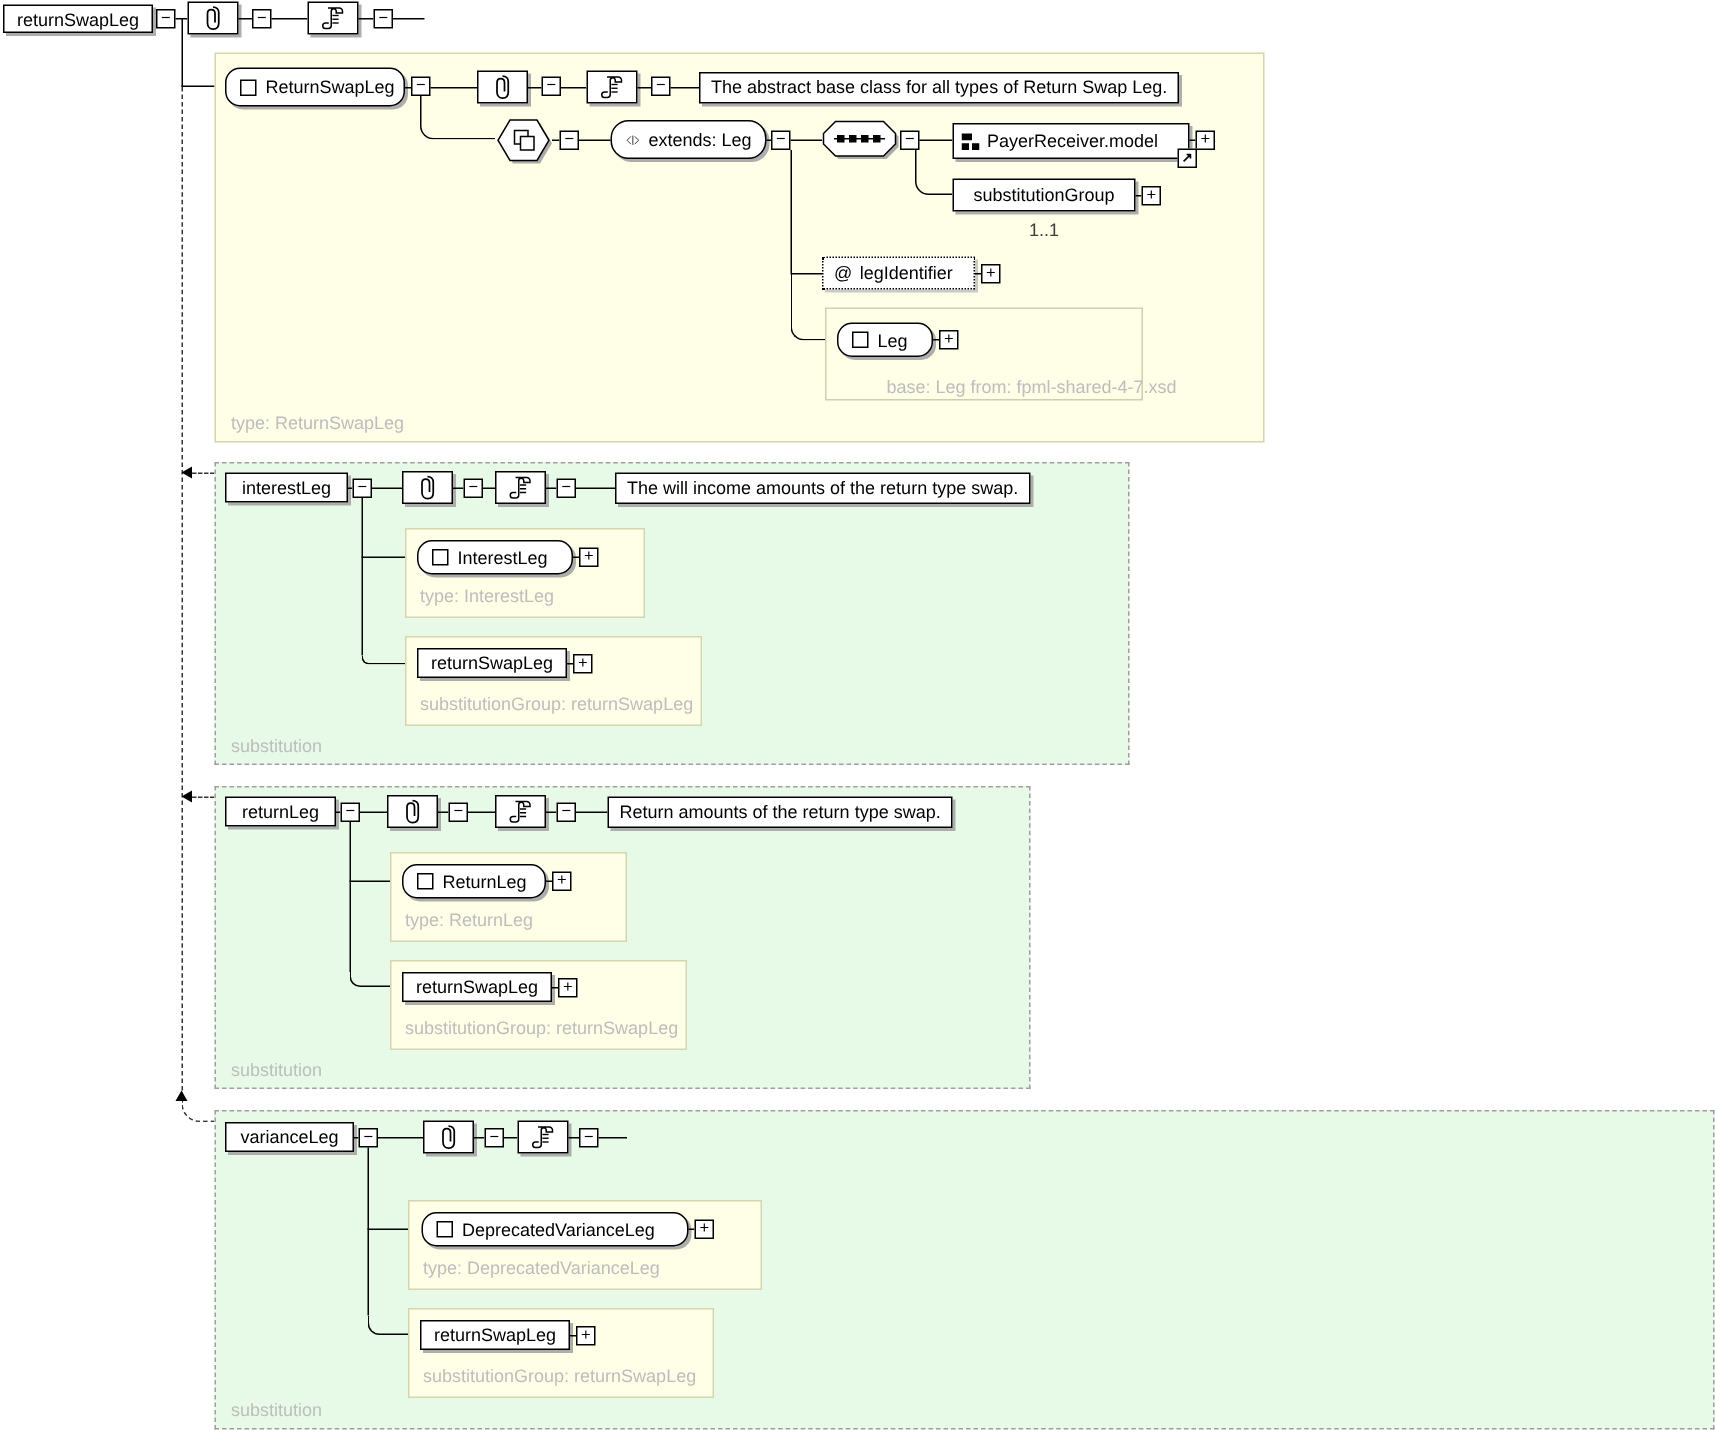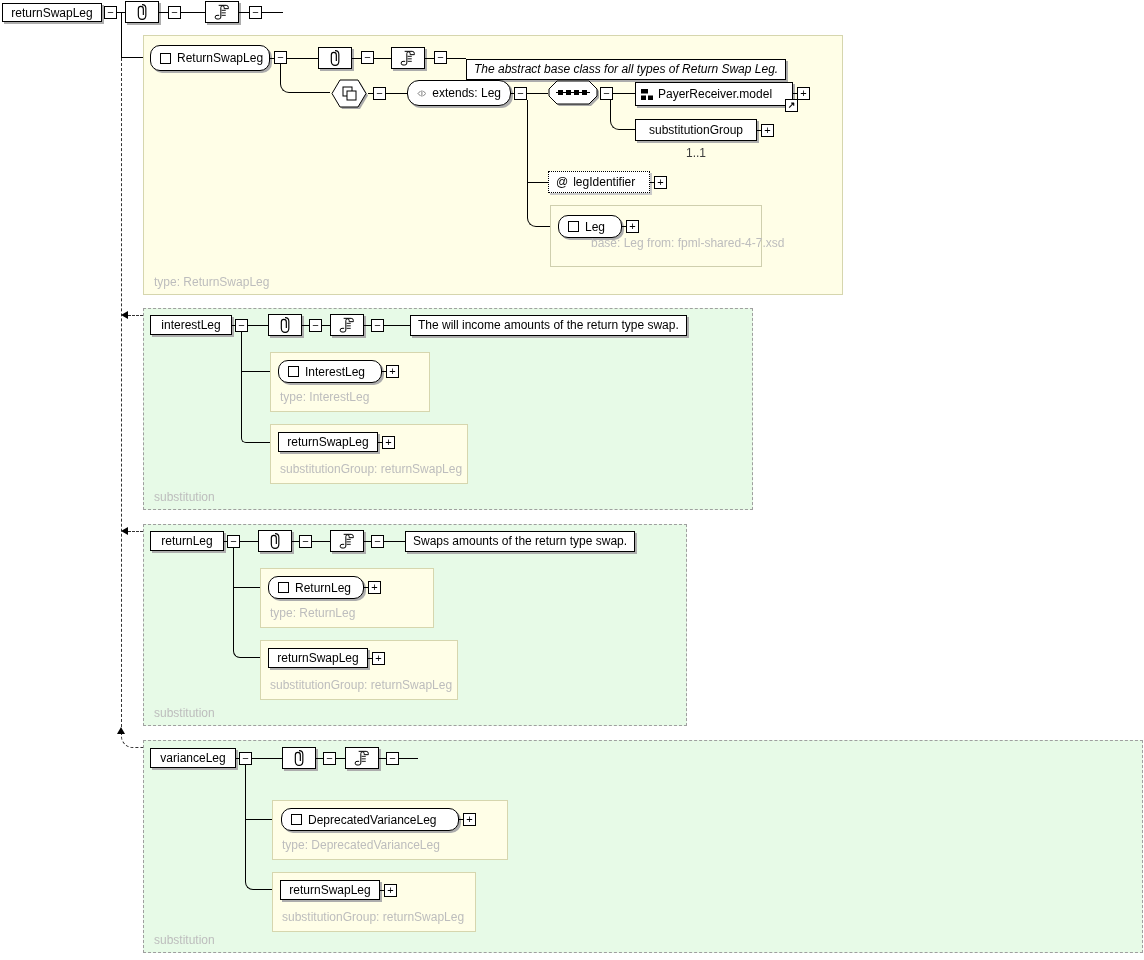--- a/index.html
+++ b/index.html
@@ -112,21 +112,21 @@
       <g stroke="#000" stroke-width="1.1">
           <path d="M11.5 10 h5"></path>
           <path d="M11.5 13 h5"></path>
           <path d="M11.5 16 h5"></path>
         </g>
     </svg>
   </div>
   <div class="hl" style="left:425px;top:58px;width:9px;"></div>
   <div class="tog" style="left:434px;top:51px;">−</div>
   <div class="hl" style="left:447px;top:58px;width:19px;"></div>
-  <div class="note" style="left:466px;top:59px;font-style:italic;">The abstract base class for all types of Return Swap Leg.</div>
+  <div class="note" style="left:466px;top:48px;">The abstract base class for all types of Return Swap Leg.</div>
 
   <div class="elb" style="left:280px;top:64px;width:50px;height:29px;"></div>
 
   <svg style="position:absolute;left:330px;top:78px;" width="40" height="33" viewBox="0 0 40 33">
     <polygon points="12,4 30,4 38,17.5 30,31 12,31 4,17.5" fill="#aaa"></polygon>
     <polygon points="10,2 28,2 36,15.5 28,29 10,29 2,15.5" fill="#fff" stroke="#000"></polygon>
     <rect x="13" y="9" width="9" height="9" fill="#fff" stroke="#000"></rect>
     <rect x="17" y="13" width="9" height="9" fill="#fff" stroke="#000"></rect>
   </svg>
   <div class="hl" style="left:368px;top:93px;width:5px;"></div>
@@ -190,21 +190,21 @@
   <div class="hl" style="left:650px;top:182px;width:4px;"></div>
   <div class="tog" style="left:654px;top:176px;">+</div>
 
   <div style="position:absolute;left:550px;top:205px;width:212px;height:62px;border:1px solid #cfcfae;"></div>
   <div class="oct" style="left:558px;top:215px;width:64px;height:23px;">
     <span class="sqicon"></span>
     <span>Leg</span>
   </div>
   <div class="hl" style="left:622px;top:226px;width:4px;"></div>
   <div class="tog" style="left:626px;top:220px;">+</div>
-  <div class="cap" style="left:560px;top:236px;padding-left:31px;">base: Leg from: fpml-shared-4-7.xsd</div>
+  <div class="cap" style="left:560px;top:251px;padding-left:31px;">base: Leg from: fpml-shared-4-7.xsd</div>
 
   <div class="panel-g" style="left:143px;top:308px;width:610px;height:202px;">
     <div class="cap" style="left:10px;bottom:5px;">substitution</div>
   </div>
   <div class="elt" style="left:150px;top:315px;width:82px;height:20px;">
       <span>interestLeg</span>
     </div>
   <div class="hl" style="left:232px;top:325px;width:3px;"></div>
   <div class="tog" style="left:235px;top:319px;">−</div>
   <div class="hl" style="left:248px;top:325px;width:20px;"></div>
@@ -281,27 +281,27 @@
       <g stroke="#000" stroke-width="1.1">
           <path d="M11.5 10 h5"></path>
           <path d="M11.5 13 h5"></path>
           <path d="M11.5 16 h5"></path>
         </g>
     </svg>
   </div>
   <div class="hl" style="left:364px;top:541px;width:7px;"></div>
   <div class="tog" style="left:371px;top:535px;">−</div>
   <div class="hl" style="left:384px;top:541px;width:21px;"></div>
-  <div class="note" style="left:405px;top:531px;">Swaps amounts of the return type swap.</div>
+  <div class="note" style="left:405px;top:531px;">Return amounts of the return type swap.</div>
 
   <div class="vl" style="left:233px;top:548px;height:100px;"></div>
   <div class="hl" style="left:233px;top:587px;width:27px;"></div>
   <div class="elb" style="left:233px;top:648px;width:27px;height:10px;border-bottom-left-radius:7px;"></div>
 
-  <div class="sub" style="left:260px;top:568px;width:174px;height:60px;">
+  <div class="sub" style="left:260px;top:568px;width:158px;height:60px;">
     <div class="cap" style="left:9px;bottom:7px;">type: ReturnLeg</div>
   </div>
   <div class="oct" style="left:268px;top:576px;width:96px;height:23px;">
     <span class="sqicon"></span>
     <span>ReturnLeg</span>
   </div>
   <div class="hl" style="left:364px;top:587px;width:4px;"></div>
   <div class="tog" style="left:368px;top:581px;">+</div>
 
   <div class="sub" style="left:260px;top:640px;width:198px;height:60px;">

